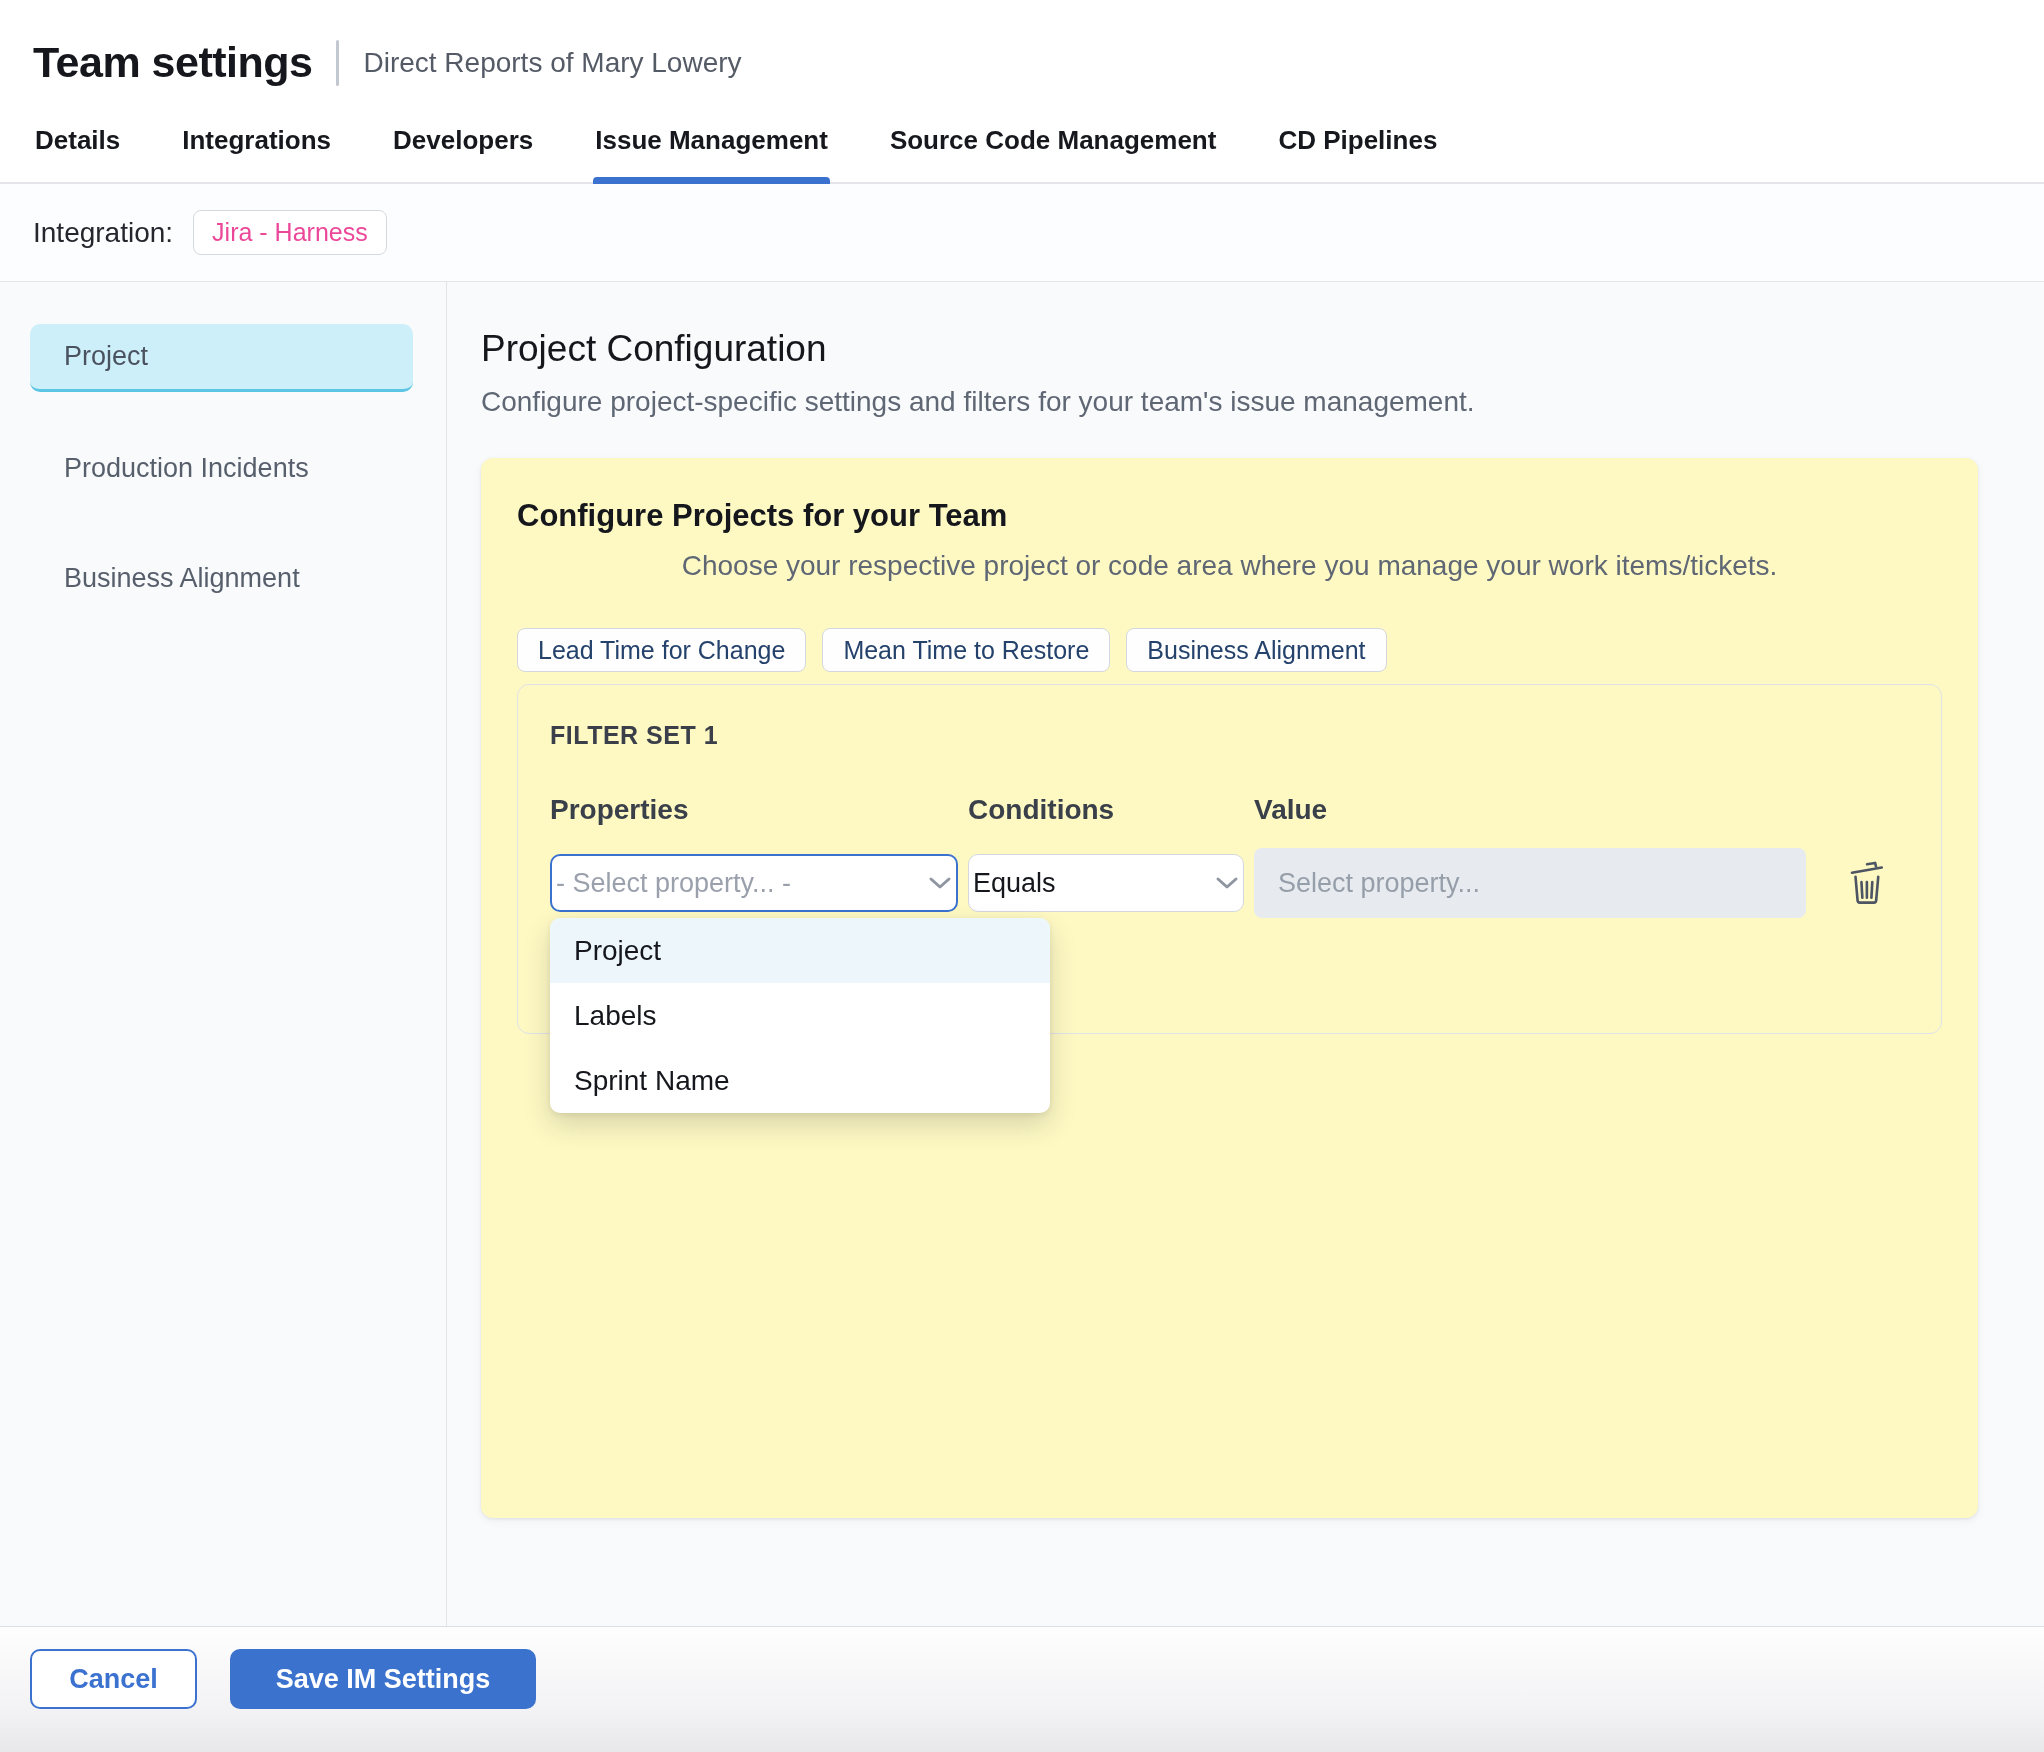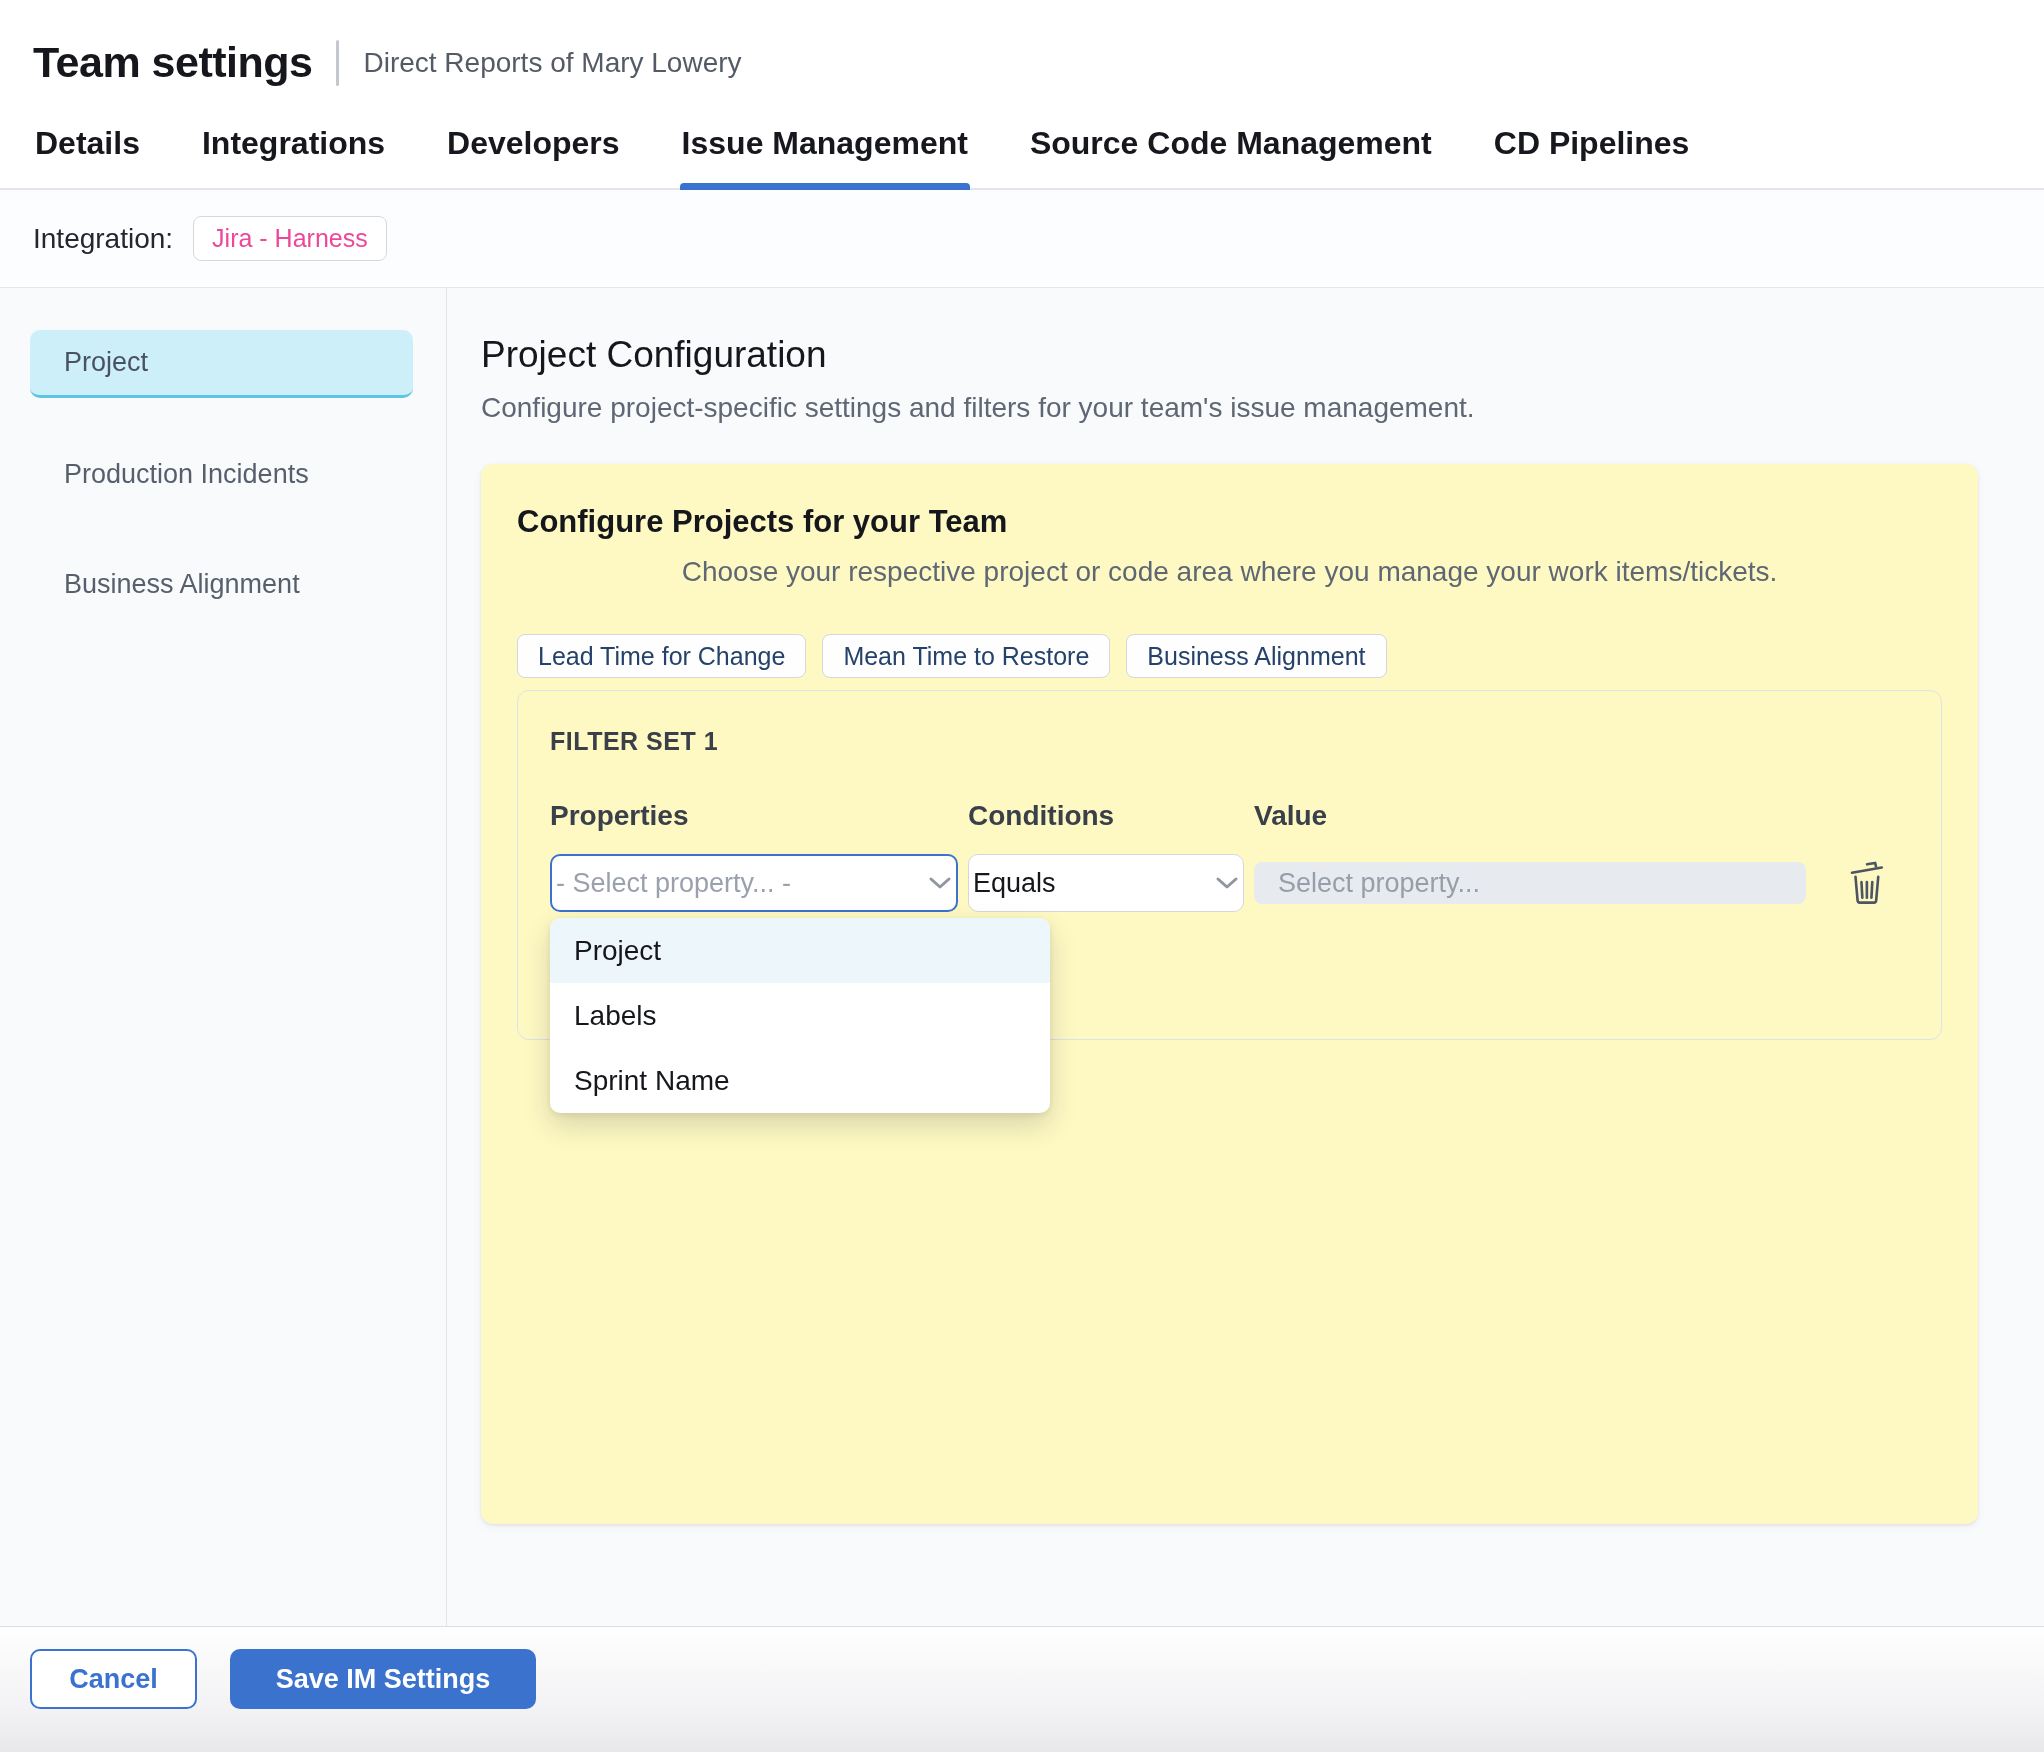--- a/index.html
+++ b/index.html
@@ -26,21 +26,21 @@
 
   
   .tabs {
     display: flex; gap: 58px;
     padding: 0 33px;
     border-bottom: 2px solid #e3e5ea;
     background: #ffffff;
     flex: 0 0 auto;
   }
   .tab {
-    font-size: 32px; font-weight: 600; color: #16181d;
+    font-size: 26px; font-weight: 600; color: #16181d;
     padding: 12px 2px 26px 2px;
     position: relative;
     white-space: nowrap;
     cursor: pointer;
   }
   .tab.active::after {
     content: ""; position: absolute; left: 0; right: 0; bottom: -2px;
     height: 7px; background: #3b72d0; border-radius: 4px 4px 0 0;
   }
 
@@ -133,21 +133,21 @@
     padding: 0 4px;
     background: #ffffff;
     font-size: 27px;
     cursor: pointer;
   }
   .select.focused { border: 2px solid #3b72d0; color: #9aa1ad; position: relative; }
   .select.normal  { border: 1px solid #d4d8de; color: #15171c; }
   .chevron { display: flex; align-items: center; }
 
   .value-input {
-    width: 100%; height: 42px;
+    width: 100%; height: 70px;
     border: none; border-radius: 8px;
     background: #e7ebef;
     padding: 0 24px;
     font-size: 27px; color: #5f6774;
     font-family: "Liberation Sans", sans-serif;
   }
   .value-input::placeholder { color: #959ea9; }
 
   .trash-btn {
     background: none; border: none;

